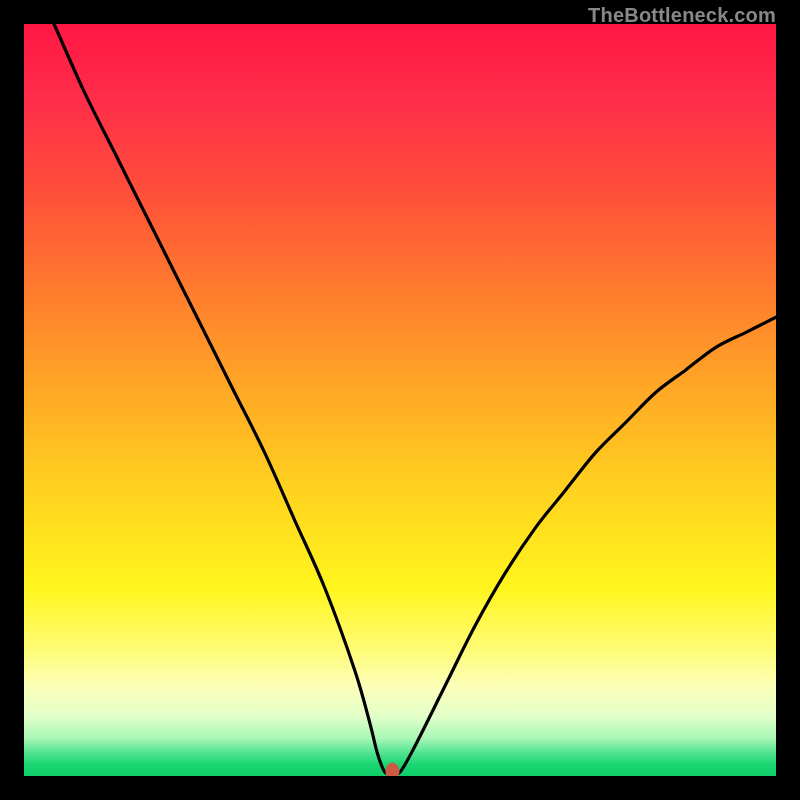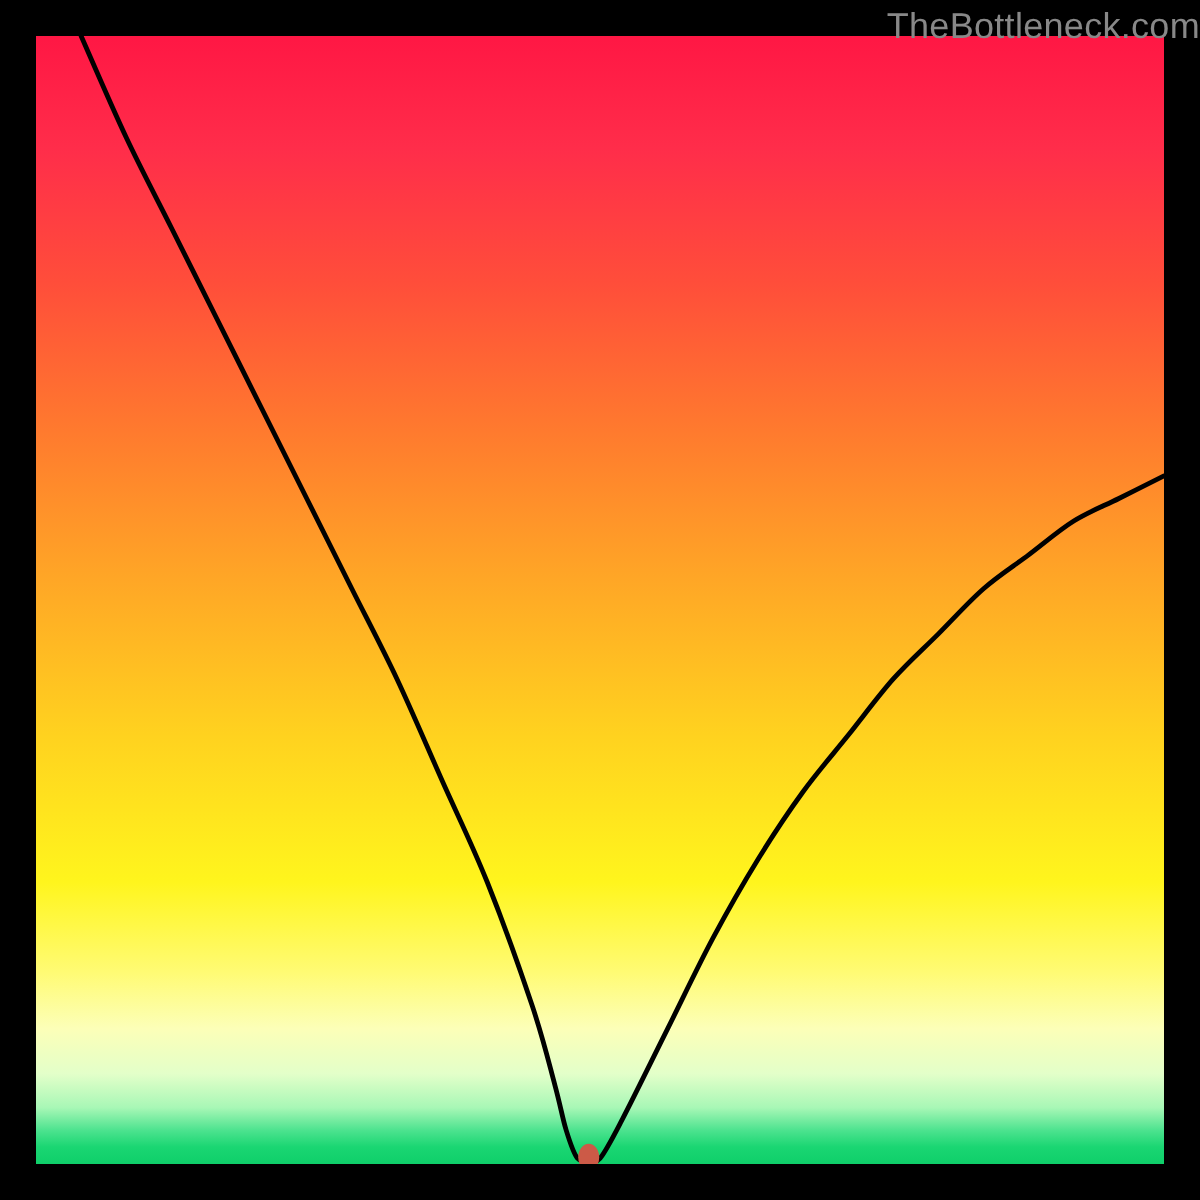--- a/index.html
+++ b/index.html
@@ -13,24 +13,24 @@
   }
   .outer {
     position: relative;
     width: 800px;
     height: 800px;
     background: #000;
   }
   .watermark {
     position: absolute;
     top: 4px;
-    right: 0;
+    right: 24px;
     color: #888;
-    font-size: 24px;
-    font-weight: 400;
+    font-size: 20px;
+    font-weight: 700;
     letter-spacing: 0.2px;
     z-index: 5;
   }
   .plot-area {
     position: absolute;
     left: 24px;
     top: 24px;
     width: 752px;
     height: 752px;
     overflow: hidden;

